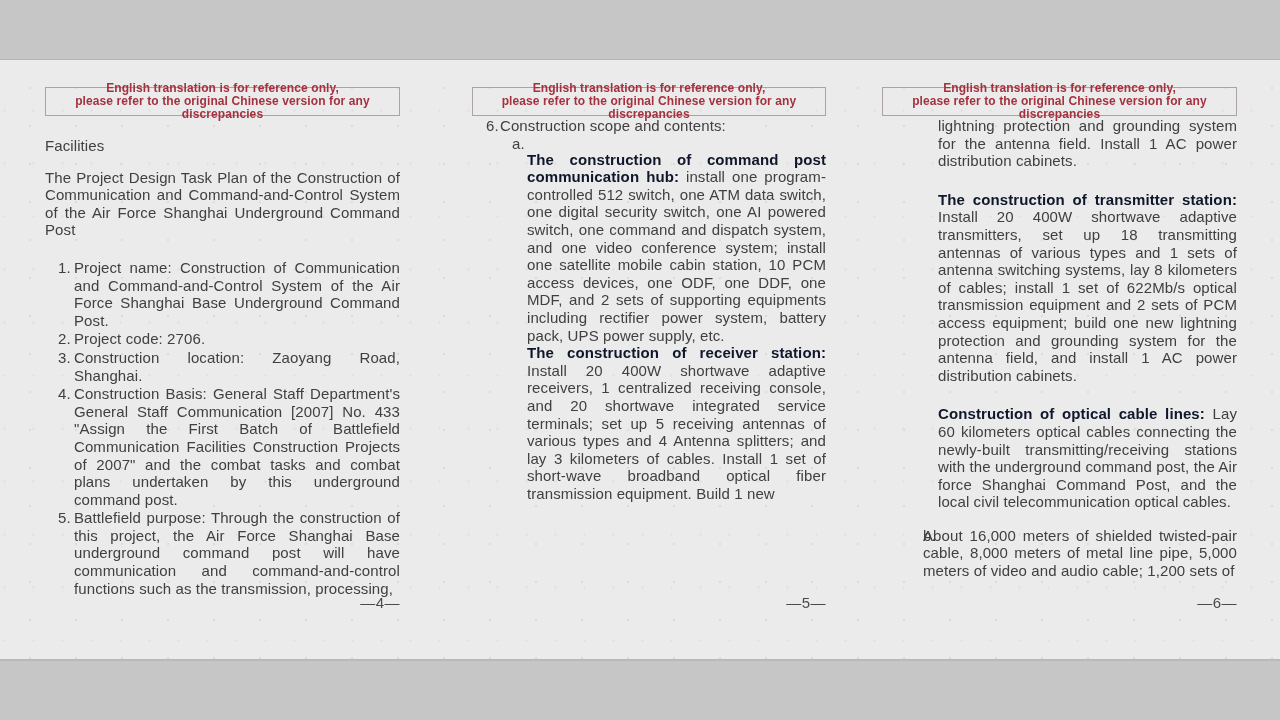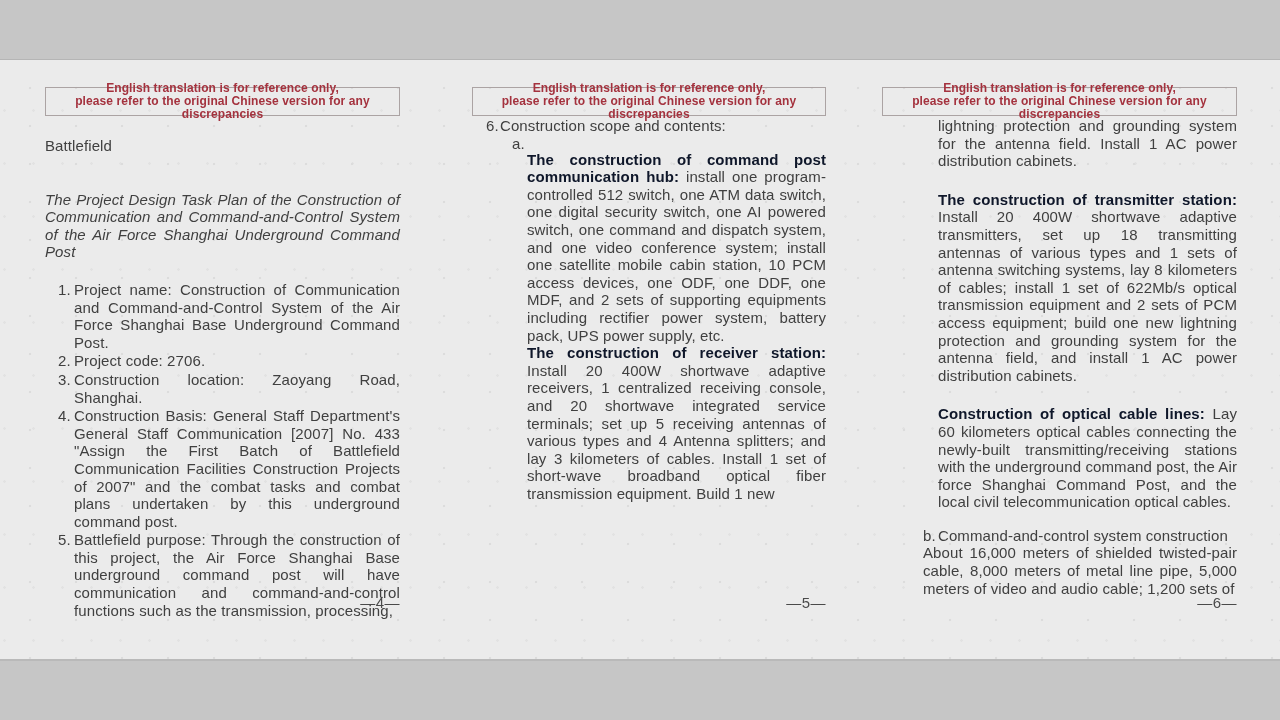--- a/index.html
+++ b/index.html
@@ -33,21 +33,21 @@
   .page-3 { left: 882px; width: 355px; }
   .notice {
     position: absolute; top: 27px; left: 0; right: 0; height: 29px;
     border: 1px solid #aba3a3;
     display: flex; flex-direction: column; justify-content: center;
     text-align: center;
     color: #a4323e; font-size: 12px; font-weight: bold; line-height: 13px;
   }
   .content { position: absolute; top: 57px; left: 0; right: 0; }
   .attachment { margin-top: 20px; }
-  .doc-title { margin-top: 36px; text-align: justify; font-style: italic; }
+  .doc-title { margin-top: 14px; text-align: justify; }
   .list-1 { margin-top: 20px; }
   .li-1 { position: relative; padding-left: 29px; text-align: justify; margin-top: 1px; }
   .li-1 .num { position: absolute; left: 13px; }
   .cont-2 { padding-left: 28px; text-align: justify; }
   .item-6 { position: relative; padding-left: 28px; }
   .item-6 .num { position: absolute; left: 14px; }
   .item-a { position: relative; padding-left: 55px; }
   .item-a .num { position: absolute; left: 40px; }
   .bpara-2 { padding-left: 55px; text-align: justify; }
   .bpara-2.first { margin-top: 16px; }
@@ -68,21 +68,21 @@
 <div class="band band-top"></div>
 <div class="stage"></div>
 <div class="band band-bottom"></div>
 
 <div class="page page-1">
   <div class="notice">
     <div>English translation is for reference only,</div>
     <div>please refer to the original Chinese version for any discrepancies</div>
   </div>
   <div class="content">
-    <div class="attachment">Battlefield</div>
+    <div class="attachment">Facilities</div>
     <div class="doc-title">The Project Design Task Plan of the Construction of Communication and Command-and-Control System of the Air Force Shanghai Underground Command Post</div>
     <div class="list-1">
       <div class="li-1">
         <span class="num">1.</span>
         <span>Project name: Construction of Communication and Command-and-Control System of the Air Force Shanghai Base Underground Command Post.</span>
       </div>
       <div class="li-1">
         <span class="num">2.</span>
         <span>Project code: 2706.</span>
       </div>
@@ -134,18 +134,17 @@
   <div class="content">
     <div class="cont-3">lightning protection and grounding system for the antenna field. Install 1 AC power distribution cabinets.</div>
     <div class="bpara-3">
       <span class="lead">The construction of transmitter station:</span><span> Install 20 400W shortwave adaptive transmitters, set up 18 transmitting antennas of various types and 1 sets of antenna switching systems, lay 8 kilometers of cables; install 1 set of 622Mb/s optical transmission equipment and 2 sets of PCM access equipment; build one new lightning protection and grounding system for the antenna field, and install 1 AC power distribution cabinets.</span>
     </div>
     <div class="bpara-3">
       <span class="lead">Construction of optical cable lines:</span><span> Lay 60 kilometers optical cables connecting the newly-built transmitting/receiving stations with the underground command post, the Air force Shanghai Command Post, and the local civil telecommunication optical cables.</span>
     </div>
     <div class="item-b">
       <span class="num">b.</span>
-      <span>Command-and-control system construction</span>
     </div>
     <div class="closing-3">About 16,000 meters of shielded twisted-pair cable, 8,000 meters of metal line pipe, 5,000 meters of video and audio cable; 1,200 sets of</div>
   </div>
   <div class="page-number">—6—</div>
 </div>
 
 </body></html>

